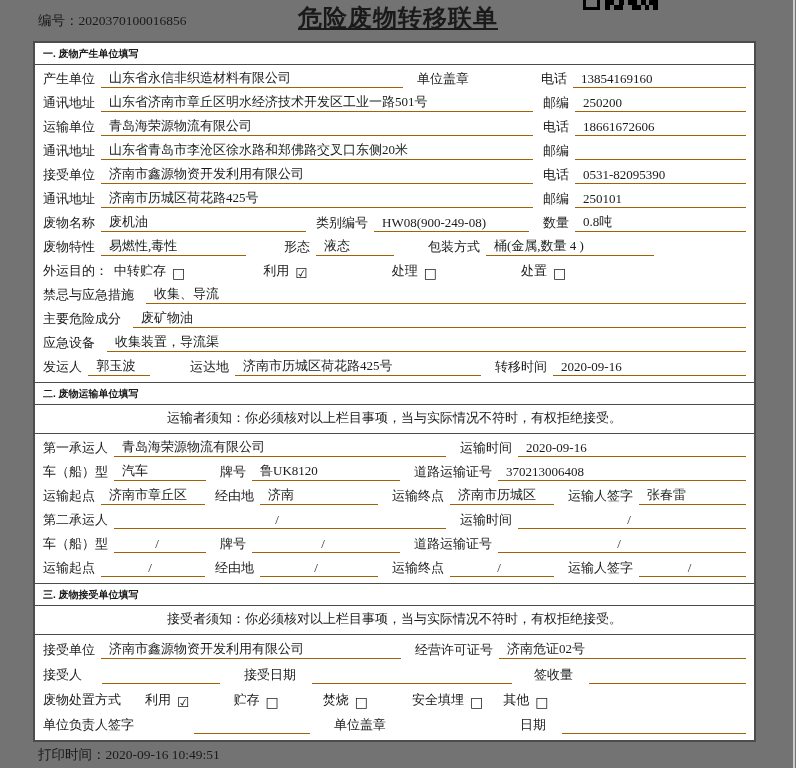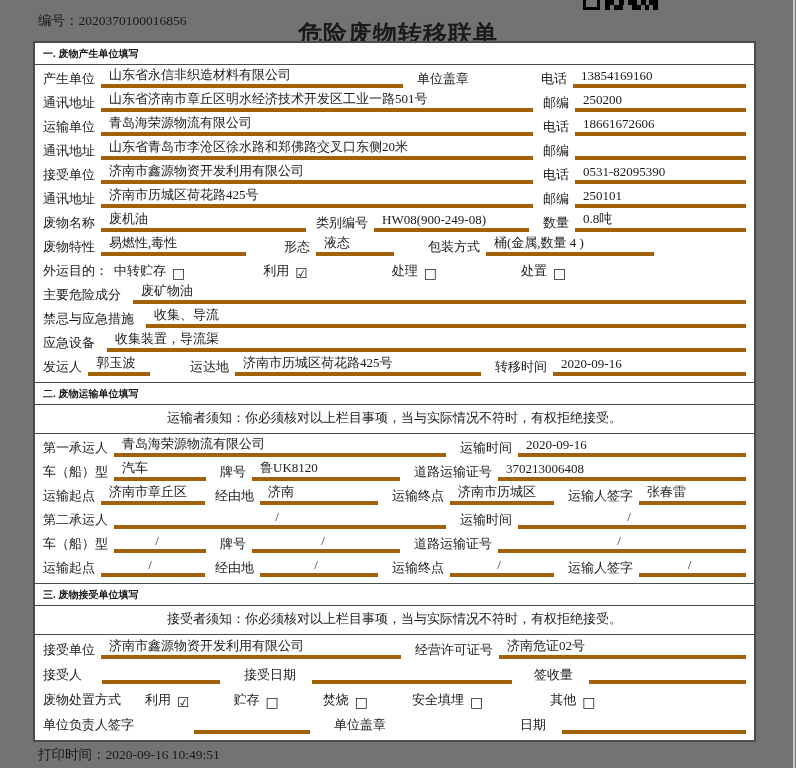--- a/index.html
+++ b/index.html
@@ -9,22 +9,22 @@
     background:#737373;
     color:#1a1a1a;
     font-family:"Liberation Serif","DejaVu Serif",serif;
     font-size:13px;
     overflow:hidden;
   }
   .page-edge{position:absolute;top:0;right:1px;width:2px;height:100%;background:#cccccc;}
   
   .hdr{position:relative;height:40px;}
   .doc-no{position:absolute;left:38px;top:12px;font-size:13.5px;white-space:nowrap;}
-  .doc-title{position:absolute;left:0;top:18px;width:100%;text-align:center;
-    font-weight:bold;font-size:24px;letter-spacing:1px;font-family:"Liberation Sans","DejaVu Sans",sans-serif;}
+  .doc-title{position:absolute;left:0;top:2px;width:100%;text-align:center;
+    font-weight:bold;font-size:24px;letter-spacing:1px;font-family:"Liberation Sans","DejaVu Sans",sans-serif;text-decoration:underline;}
   .qr{position:absolute;left:583px;top:0;}
   
   .table{
     position:absolute;left:33px;top:41px;width:723px;
     border:2px solid #4c4c4c;background:#ffffff;box-sizing:border-box;
   }
   .sec-h{
     font-weight:bold;font-size:10px;
     font-family:"Liberation Sans","DejaVu Sans",sans-serif;
     padding:4px 8px 3px 8px;
@@ -35,21 +35,21 @@
     height:21px;padding:4px 8px 3px 8px;
     border-bottom:1.5px solid #4c4c4c;
     white-space:nowrap;
     text-align:center;
   }
   .rows{padding:1px 0 4px 0;}
   .row{display:flex;align-items:flex-end;height:24px;padding:0 8px 2px 8px;white-space:nowrap;box-sizing:border-box;}
   .s3 .row{height:25px;}
   .lbl{flex:none;padding-right:6px;}
   .u{
-    border-bottom:4px solid #a16207;
+    border-bottom:1px solid #a16207;
     padding:0 6px 0 8px;
     overflow:hidden;
     box-sizing:border-box;
   }
   .fill{flex:1;}
   .ctr{text-align:center;padding-left:0;}
   .gap6{margin-left:6px;}.gap10{margin-left:10px;}.gap14{margin-left:14px;}
   .opt{display:flex;align-items:flex-end;justify-content:flex-end;}
   .box{font-family:"DejaVu Sans",sans-serif;font-size:14px;line-height:14px;padding-left:6px;}
   
@@ -167,27 +167,27 @@
           <span>处理</span>
           <span class="box">□</span>
         </span>
         <span class="opt">
           <span>处置</span>
           <span class="box">□</span>
         </span>
       </div>
 
       <div class="row">
+        <span class="lbl">禁忌与应急措施</span>
+        <span class="u fill gap6">收集、导流</span>
+      </div>
+
+      <div class="row">
         <span class="lbl">主要危险成分</span>
         <span class="u fill gap6">废矿物油</span>
-      </div>
-
-      <div class="row">
-        <span class="lbl">禁忌与应急措施</span>
-        <span class="u fill gap6">收集、导流</span>
       </div>
 
       <div class="row">
         <span class="lbl">应急设备</span>
         <span class="u fill gap6">收集装置，导流渠</span>
       </div>
 
       <div class="row">
         <span class="lbl">发运人</span>
         <span class="u ctr" style="width:62px">郭玉波</span>
@@ -284,21 +284,21 @@
           <span class="box">☑</span>
         </span>
         <span class="opt" style="margin-right:44px">
           <span>贮存</span>
           <span class="box">□</span>
         </span>
         <span class="opt" style="margin-right:44px">
           <span>焚烧</span>
           <span class="box">□</span>
         </span>
-        <span class="opt" style="margin-right:67px">
+        <span class="opt" style="margin-right:20px">
           <span>安全填埋</span>
           <span class="box">□</span>
         </span>
         <span class="opt">
           <span>其他</span>
           <span class="box">□</span>
         </span>
       </div>
 
       <div class="row">

